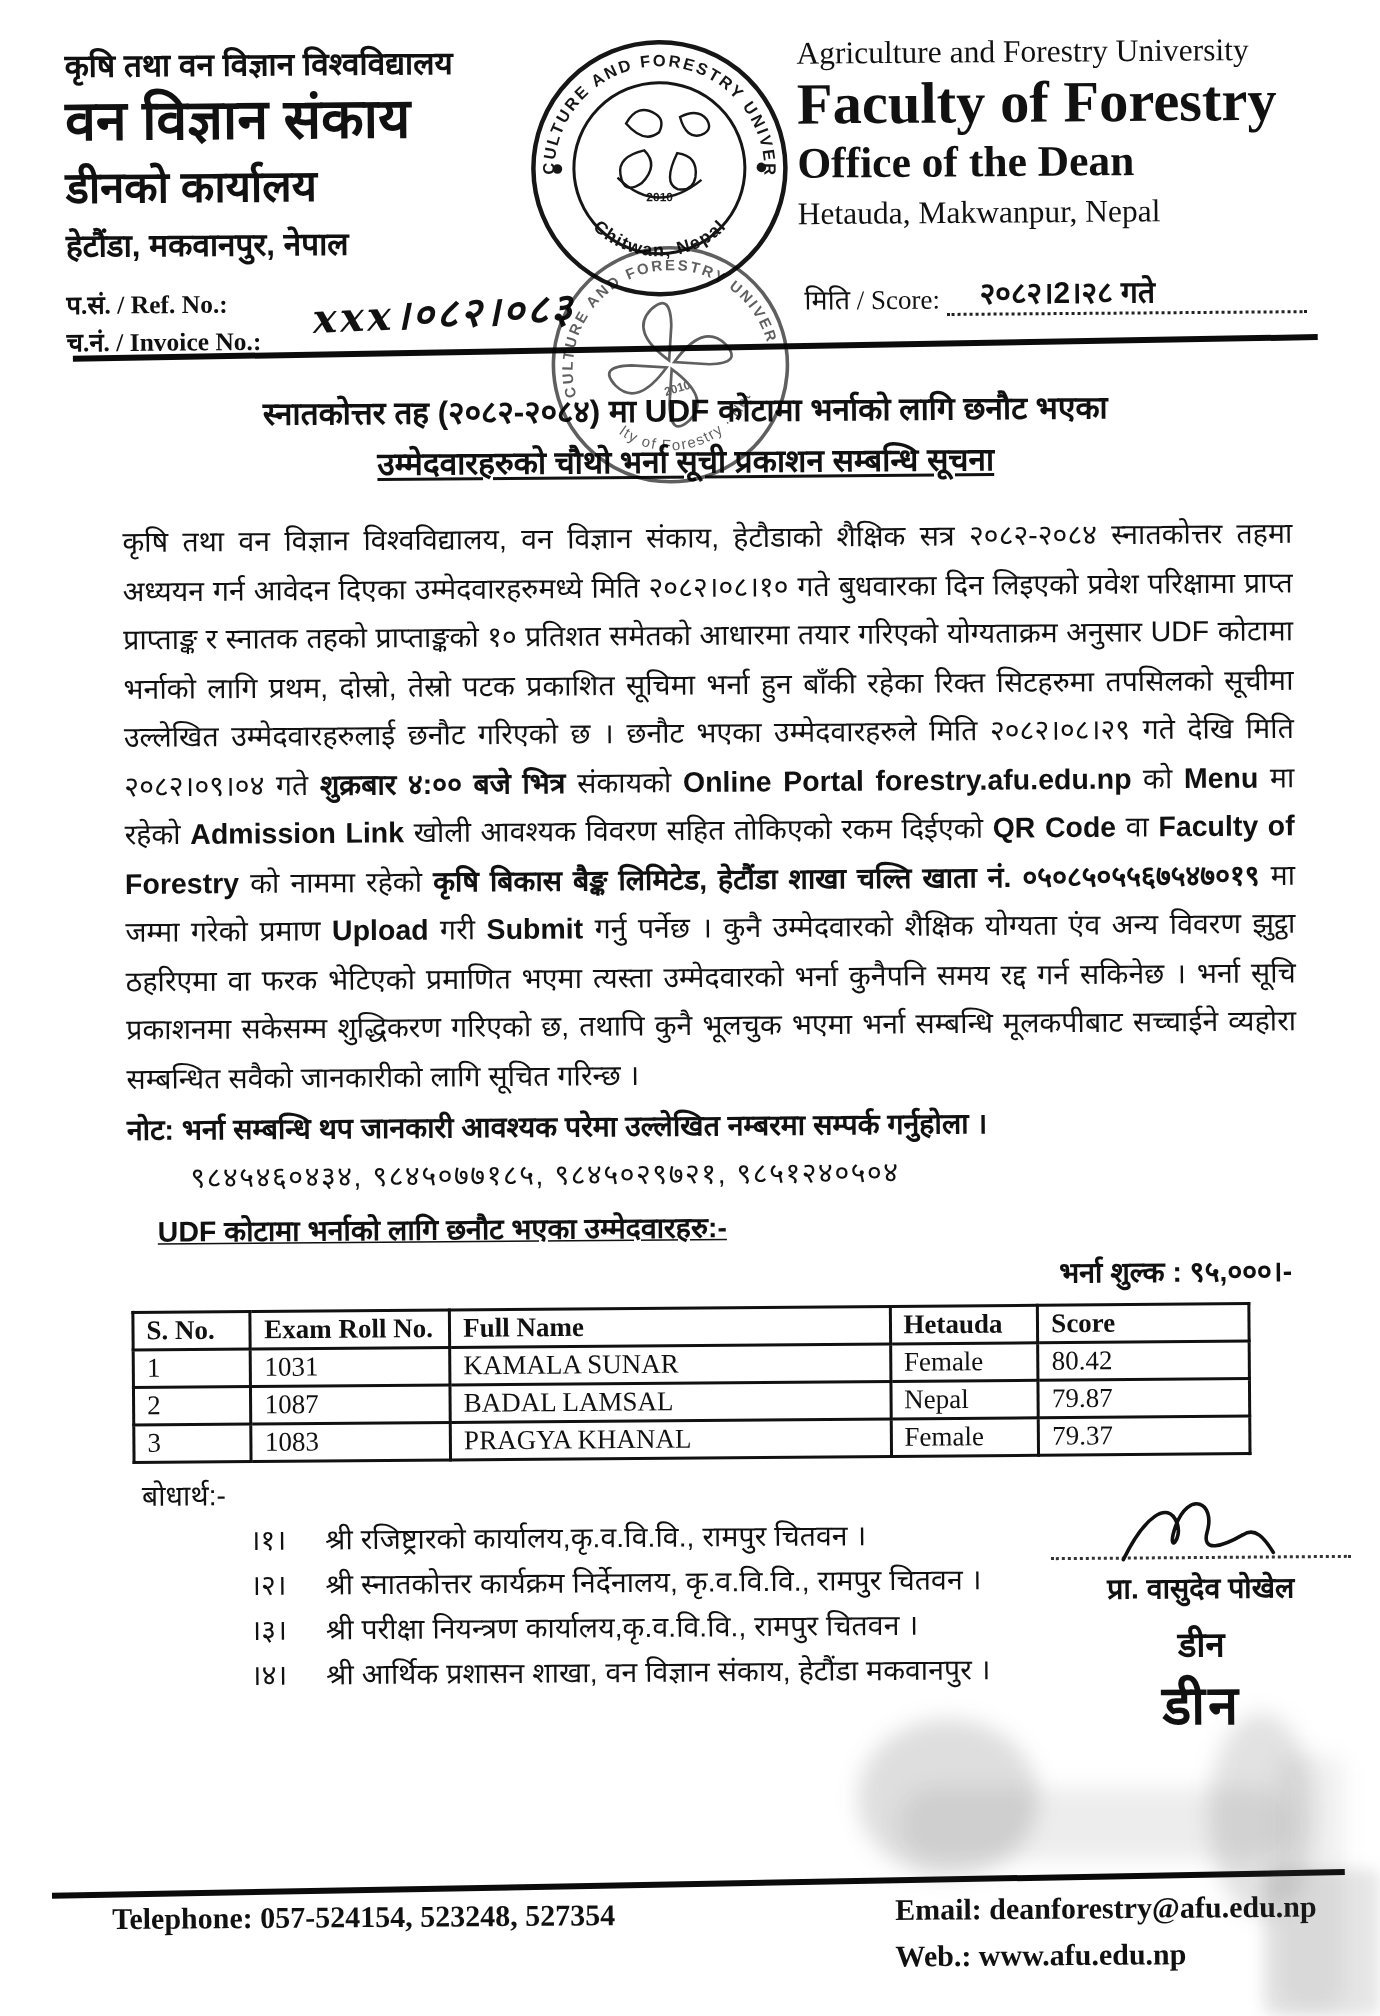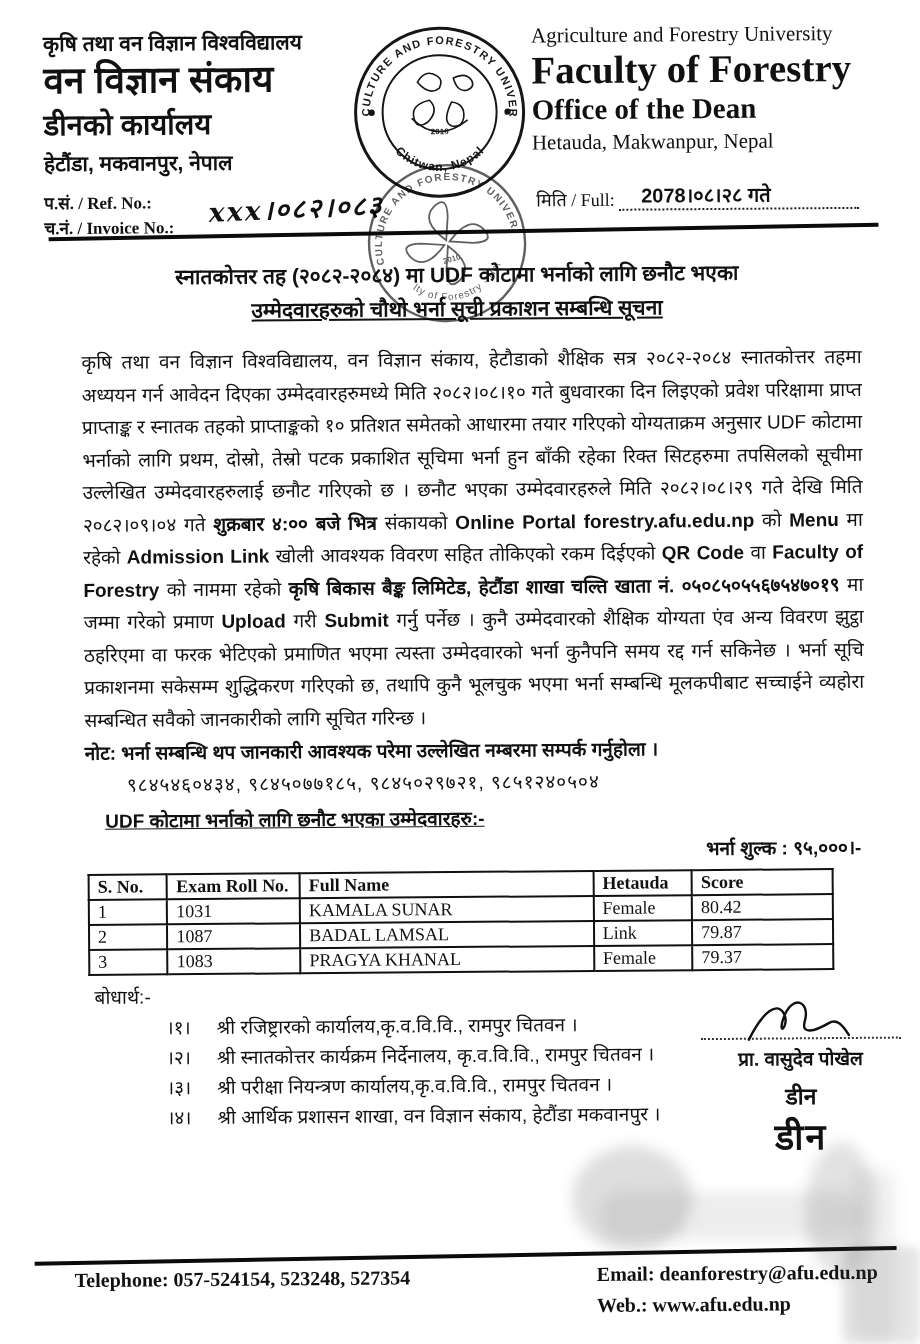--- a/index.html
+++ b/index.html
@@ -136,24 +136,24 @@
   </div>
 
   <div class="lh-right">
     <div class="en1">Agriculture and Forestry University</div>
     <div class="en2">Faculty of Forestry</div>
     <div class="en3">Office of the Dean</div>
     <div class="en4">Hetauda, Makwanpur, Nepal</div>
   </div>
 
   <div class="date-row">
-    <span>मिति / Full:</span>
+    <span>मिति / Score:</span>
     <span class="date-wrap">
       <span class="date-dots" style="display:block"></span>
-      <span class="date-value">2078।०८।२८ गते</span>
+      <span class="date-value">२०८२।2।२८ गते</span>
     </span>
   </div>
 
   <div class="rule-top"></div>
 
   <div class="title">
     <div>स्नातकोत्तर तह (२०८२-२०८४) मा UDF कोटामा भर्नाको लागि छनौट भएका</div>
     <div class="u">उम्मेदवारहरुको चौथो भर्ना सूची प्रकाशन सम्बन्धि सूचना</div>
   </div>
 
@@ -186,21 +186,21 @@
             <td>1</td>
             <td>1031</td>
             <td>KAMALA SUNAR</td>
             <td>Female</td>
             <td>80.42</td>
           </tr>
           <tr>
             <td>2</td>
             <td>1087</td>
             <td>BADAL LAMSAL</td>
-            <td>Link</td>
+            <td>Nepal</td>
             <td>79.87</td>
           </tr>
           <tr>
             <td>3</td>
             <td>1083</td>
             <td>PRAGYA KHANAL</td>
             <td>Female</td>
             <td>79.37</td>
           </tr>
         </tbody>

